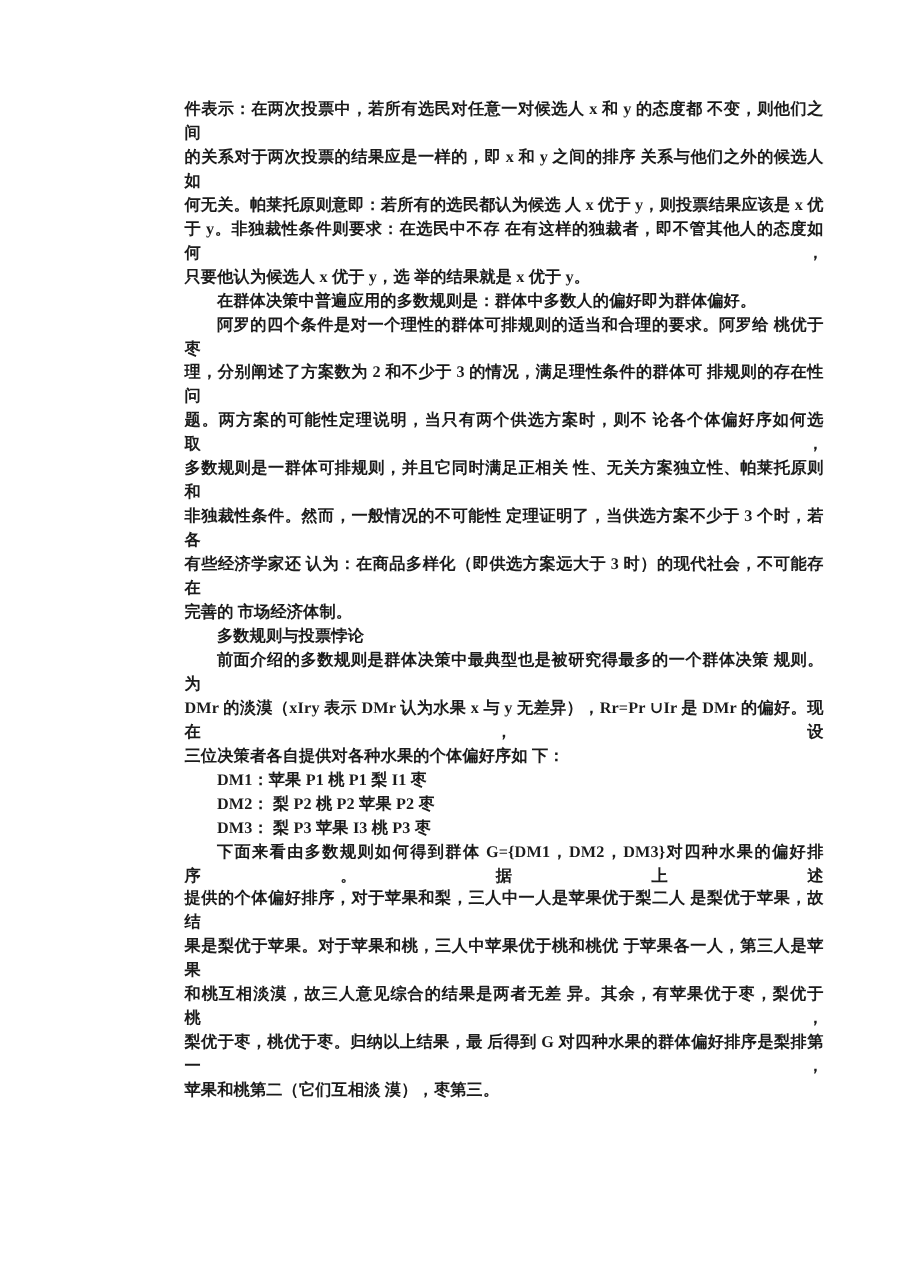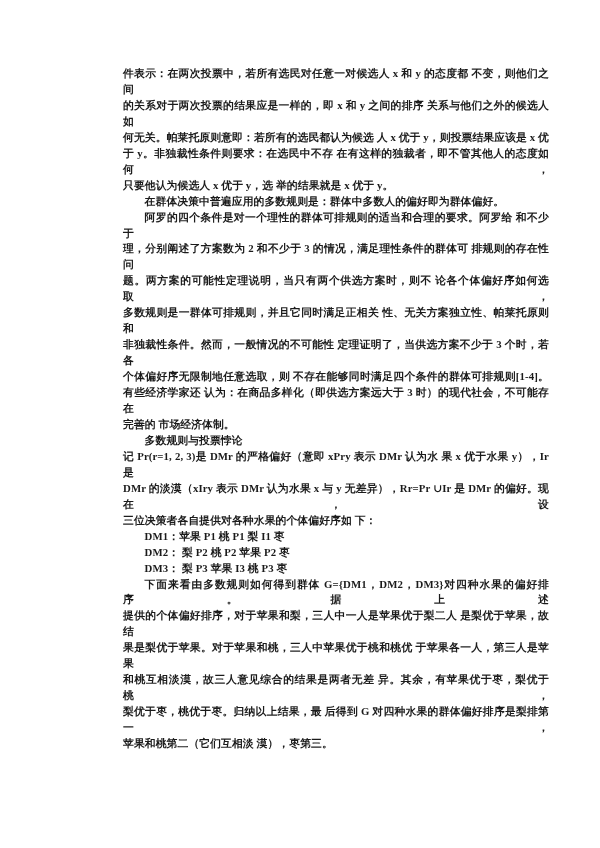--- a/index.html
+++ b/index.html
@@ -43,30 +43,29 @@
 <body>
 
 <div class="page" style="background: rgb(255, 255, 255); margin-left: 35px;">
   <div class="text-block" style="color: rgb(27, 27, 27);">
       <div class="line just">件表示：在两次投票中，若所有选民对任意一对候选人 x 和 y 的态度都 不变，则他们之间</div>
       <div class="line just">的关系对于两次投票的结果应是一样的，即 x 和 y 之间的排序 关系与他们之外的候选人如</div>
       <div class="line just">何无关。帕莱托原则意即：若所有的选民都认为候选 人 x 优于 y，则投票结果应该是 x 优</div>
       <div class="line just">于 y。非独裁性条件则要求：在选民中不存 在有这样的独裁者，即不管其他人的态度如何，</div>
       <div class="line">只要他认为候选人 x 优于 y，选 举的结果就是 x 优于 y。</div>
       <div class="line indent">在群体决策中普遍应用的多数规则是：群体中多数人的偏好即为群体偏好。</div>
-      <div class="line indent just">阿罗的四个条件是对一个理性的群体可排规则的适当和合理的要求。阿罗给 和不少于</div>
+      <div class="line indent just">阿罗的四个条件是对一个理性的群体可排规则的适当和合理的要求。阿罗给 桃优于枣</div>
       <div class="line just">理，分别阐述了方案数为 2 和不少于 3 的情况，满足理性条件的群体可 排规则的存在性问</div>
       <div class="line just">题。两方案的可能性定理说明，当只有两个供选方案时，则不 论各个体偏好序如何选取，</div>
       <div class="line just">多数规则是一群体可排规则，并且它同时满足正相关 性、无关方案独立性、帕莱托原则和</div>
       <div class="line just">非独裁性条件。然而，一般情况的不可能性 定理证明了，当供选方案不少于 3 个时，若各</div>
-      <div class="line just">个体偏好序无限制地任意选取，则 不存在能够同时满足四个条件的群体可排规则[1-4]。</div>
       <div class="line just">有些经济学家还 认为：在商品多样化（即供选方案远大于 3 时）的现代社会，不可能存在</div>
       <div class="line">完善的 市场经济体制。</div>
       <div class="line indent">多数规则与投票悖论</div>
-      <div class="line just">记 Pr(r=1, 2, 3)是 DMr 的严格偏好（意即 xPry 表示 DMr 认为水 果 x 优于水果 y），Ir 是</div>
+      <div class="line indent just">前面介绍的多数规则是群体决策中最典型也是被研究得最多的一个群体决策 规则。为</div>
       <div class="line just">DMr 的淡漠（xIry 表示 DMr 认为水果 x 与 y 无差异），Rr=Pr ∪Ir 是 DMr 的偏好。现在，设</div>
       <div class="line">三位决策者各自提供对各种水果的个体偏好序如 下：</div>
       <div class="line indent">DM1：苹果 P1 桃 P1 梨 I1 枣</div>
       <div class="line indent">DM2： 梨 P2 桃 P2 苹果 P2 枣</div>
       <div class="line indent">DM3： 梨 P3 苹果 I3 桃 P3 枣</div>
       <div class="line indent just">下面来看由多数规则如何得到群体 G={DM1，DM2，DM3}对四种水果的偏好排 序。据上述</div>
       <div class="line just">提供的个体偏好排序，对于苹果和梨，三人中一人是苹果优于梨二人 是梨优于苹果，故结</div>
       <div class="line just">果是梨优于苹果。对于苹果和桃，三人中苹果优于桃和桃优 于苹果各一人，第三人是苹果</div>
       <div class="line just">和桃互相淡漠，故三人意见综合的结果是两者无差 异。其余，有苹果优于枣，梨优于桃，</div>
       <div class="line just">梨优于枣，桃优于枣。归纳以上结果，最 后得到 G 对四种水果的群体偏好排序是梨排第一，</div>

